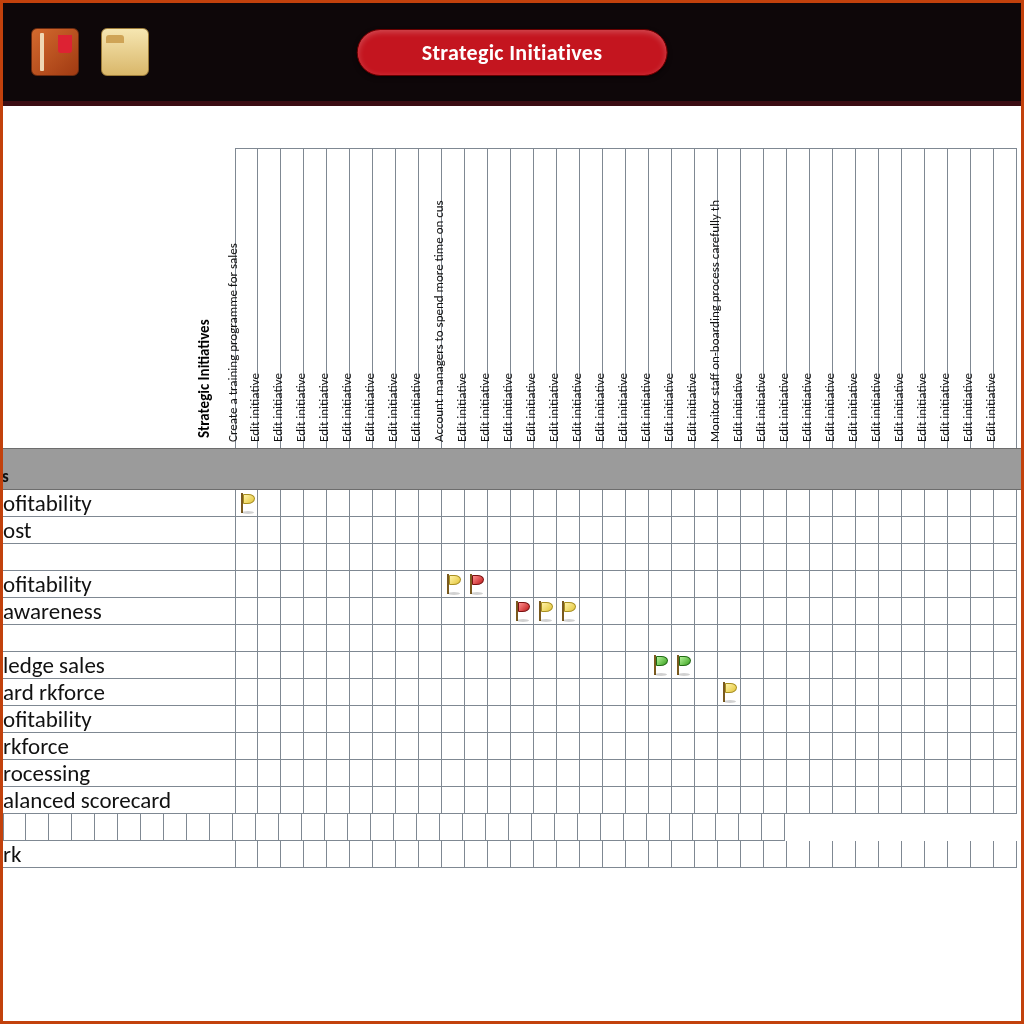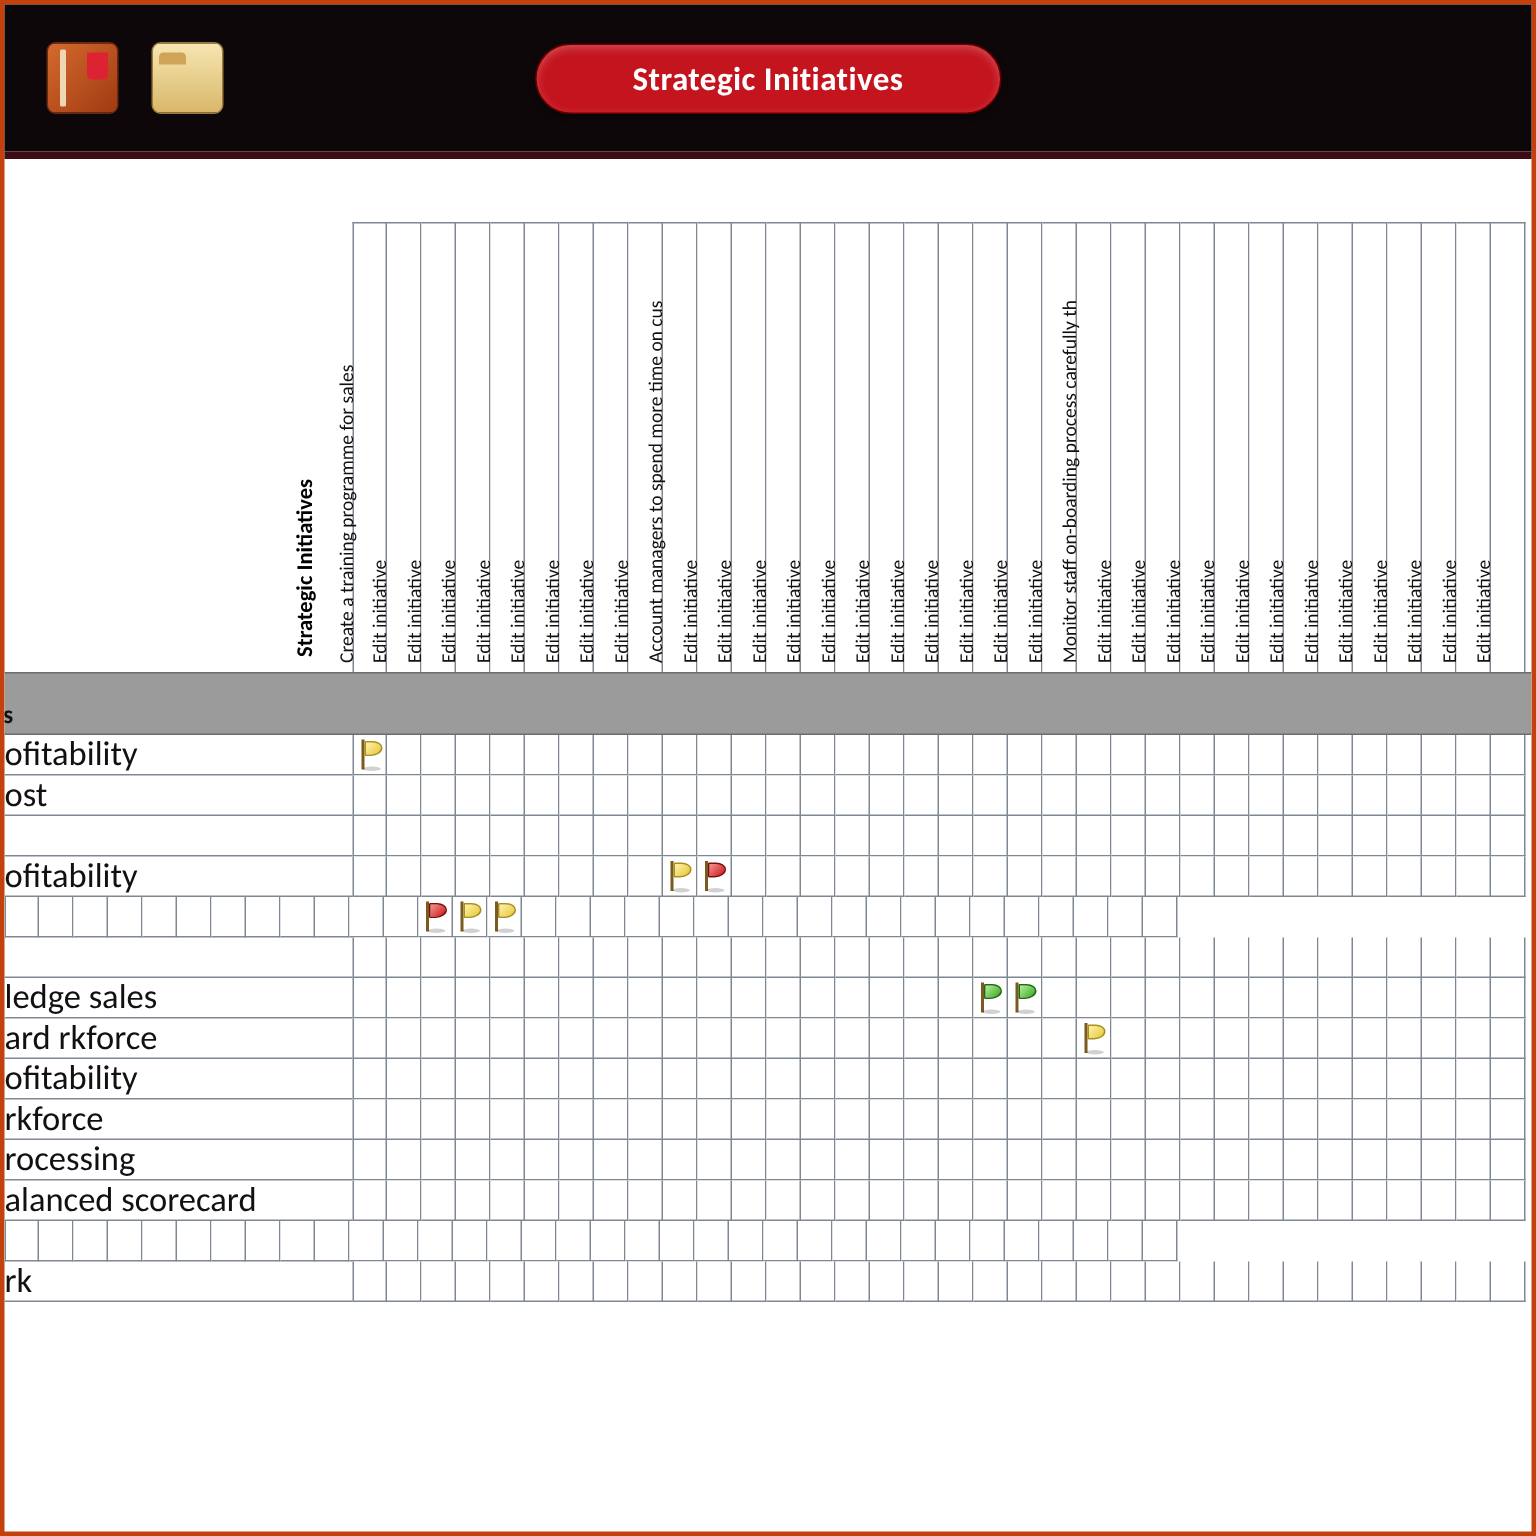--- a/index.html
+++ b/index.html
@@ -518,20 +518,21 @@
             <div class="cell"></div>
             <div class="cell"></div>
             <div class="cell"></div>
             <div class="cell"></div>
             <div class="cell"></div>
             <div class="cell"></div>
             <div class="cell"></div>
           </div>
         </div>
         <div class="objective-row">
+          <div class="obj-label-cell">awareness</div>
           <div class="obj-cells">
             <div class="cell"></div>
             <div class="cell"></div>
             <div class="cell"></div>
             <div class="cell"></div>
             <div class="cell"></div>
             <div class="cell"></div>
             <div class="cell"></div>
             <div class="cell"></div>
             <div class="cell"></div>

